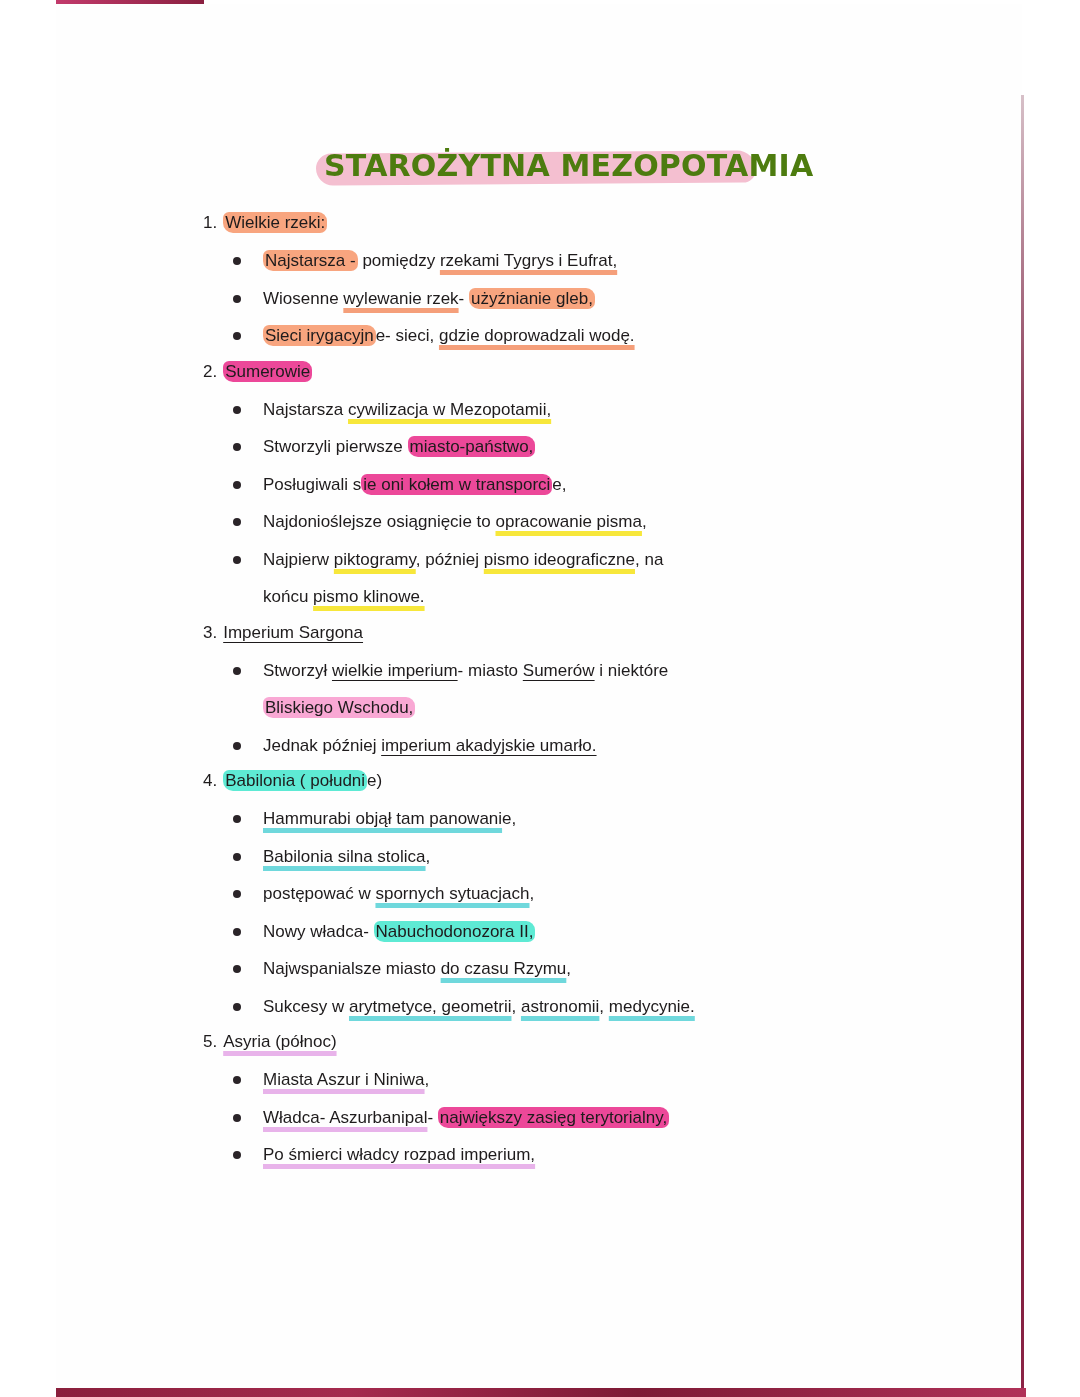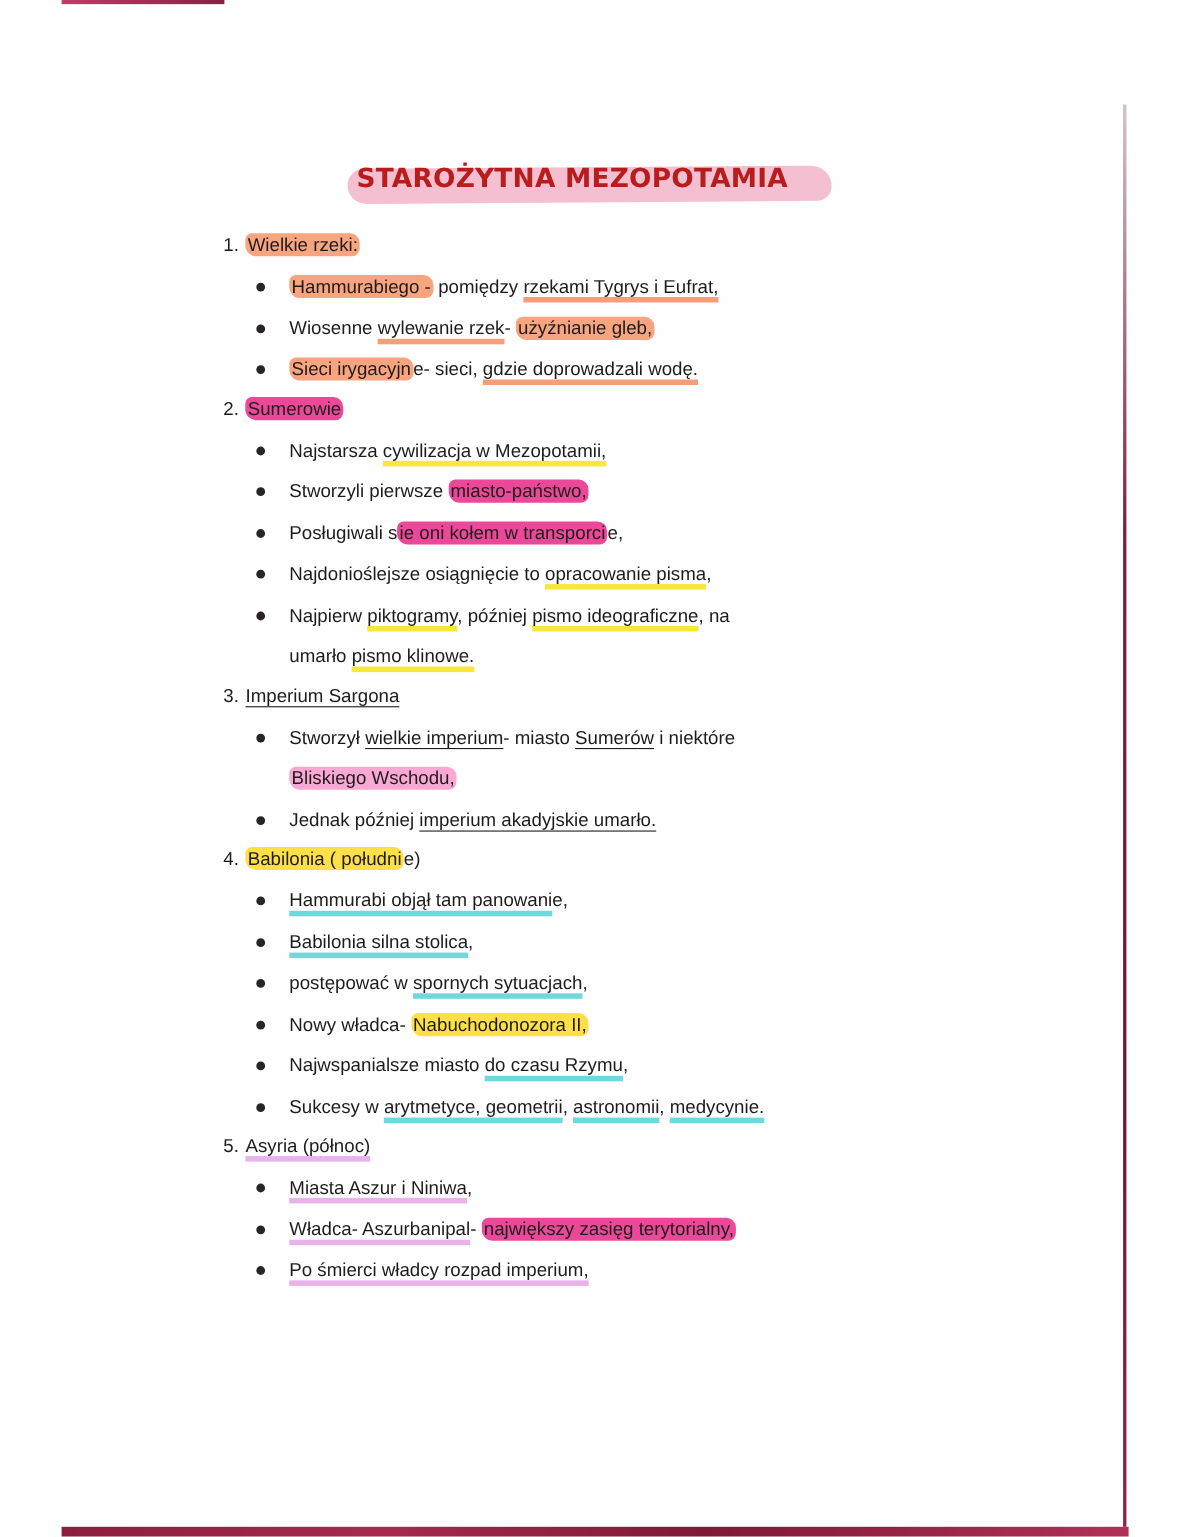--- a/index.html
+++ b/index.html
@@ -29,21 +29,21 @@
     position: absolute; left: 316px; top: 146px; width: 440px; height: 44px;
   }
   .title-hl {
     position: absolute; left: 0; top: 6px; width: 440px; height: 32px;
     background: #f4bfd0; border-radius: 16px 20px 14px 18px;
     transform: rotate(-0.4deg);
   }
   .title {
     position: absolute; left: 8px; top: 2px;
     font-family: "DejaVu Sans", sans-serif; font-weight: bold;
-    font-size: 24px; letter-spacing: 0.2px; color: #b91c1c;
+    font-size: 30px; letter-spacing: 0.2px; color: #4d7c0f;
     white-space: nowrap;
   }
   .content {
     position: absolute; left: 203px; top: 206px; width: 720px;
     font-size: 17px;
   }
   .section-head {
     height: 36px; line-height: 34px; white-space: nowrap;
   }
   .section-head .num { margin-right: 6px; }
@@ -59,21 +59,21 @@
   .seg-ul {
     text-decoration-line: underline; text-decoration-thickness: 5px;
     text-underline-offset: 4px; text-decoration-skip-ink: none;
   }
   .c-orange.seg-hl { background: #f8a57f; }
   .c-orange.seg-ul { text-decoration-color: #f59f7a; }
   .c-yellow.seg-hl { background: #ec4899; }
   .c-yellow.seg-ul { text-decoration-color: #f7e73b; }
   .c-green.seg-hl { background: #f9a8d4; }
   .c-green.seg-ul { text-decoration-color: #cde99a; text-decoration: underline; }
-  .c-cyan.seg-hl { background: #fde047; }
+  .c-cyan.seg-hl { background: #5eead4; }
   .c-cyan.seg-ul { text-decoration-color: #6fd8dc; text-align: center; }
   .c-pink.seg-hl { background: #ec4899; }
   .c-pink.seg-ul { text-decoration-color: #e8b3ea; }
 </style>
 </head>
 <body>
 
 <div class="backdrop-top"></div>
 <div class="paper"></div>
 <div class="edge-right"></div>
@@ -83,21 +83,21 @@
   <div class="title-hl"></div>
   <div class="title">STAROŻYTNA MEZOPOTAMIA</div>
 </div>
 
 <div class="content" id="content">
     <div class="section">
       <div class="section-head"><span class="num">1.</span><span class="seg-hl c-orange">Wielkie rzeki:</span></div>
       <ul class="items">
         <li class="item">
           <span class="bullet"></span>
-          <div class="line"><span class="seg-hl c-orange">Hammurabiego -</span><span> pomiędzy </span><span class="seg-ul c-orange">rzekami Tygrys i Eufrat,</span></div>
+          <div class="line"><span class="seg-hl c-orange">Najstarsza -</span><span> pomiędzy </span><span class="seg-ul c-orange">rzekami Tygrys i Eufrat,</span></div>
         </li>
         <li class="item">
           <span class="bullet"></span>
           <div class="line"><span>Wiosenne </span><span class="seg-ul c-orange">wylewanie rzek</span><span>- </span><span class="seg-hl c-orange">użyźnianie gleb,</span></div>
         </li>
         <li class="item">
           <span class="bullet"></span>
           <div class="line"><span class="seg-hl c-orange">Sieci irygacyjn</span><span>e- sieci, </span><span class="seg-ul c-orange">gdzie doprowadzali wodę.</span></div>
         </li>
       </ul>
@@ -117,21 +117,21 @@
           <span class="bullet"></span>
           <div class="line"><span>Posługiwali s</span><span class="seg-hl c-yellow">ie oni kołem w transporci</span><span>e,</span></div>
         </li>
         <li class="item">
           <span class="bullet"></span>
           <div class="line"><span>Najdonioślejsze osiągnięcie to </span><span class="seg-ul c-yellow">opracowanie pisma</span><span>,</span></div>
         </li>
         <li class="item">
           <span class="bullet"></span>
           <div class="line"><span>Najpierw </span><span class="seg-ul c-yellow">piktogramy</span><span>, później </span><span class="seg-ul c-yellow">pismo ideograficzne</span><span>, na</span></div>
-          <div class="line"><span>umarło </span><span class="seg-ul c-yellow">pismo klinowe.</span></div>
+          <div class="line"><span>końcu </span><span class="seg-ul c-yellow">pismo klinowe.</span></div>
         </li>
       </ul>
     </div>
     <div class="section">
       <div class="section-head"><span class="num">3.</span><span class="seg-ul c-green">Imperium Sargona</span></div>
       <ul class="items">
         <li class="item">
           <span class="bullet"></span>
           <div class="line"><span>Stworzył </span><span class="seg-ul c-green">wielkie imperium</span><span>- miasto </span><span class="seg-ul c-green">Sumerów</span><span> i niektóre</span></div>
           <div class="line"><span class="seg-hl c-green">Bliskiego Wschodu,</span></div>

